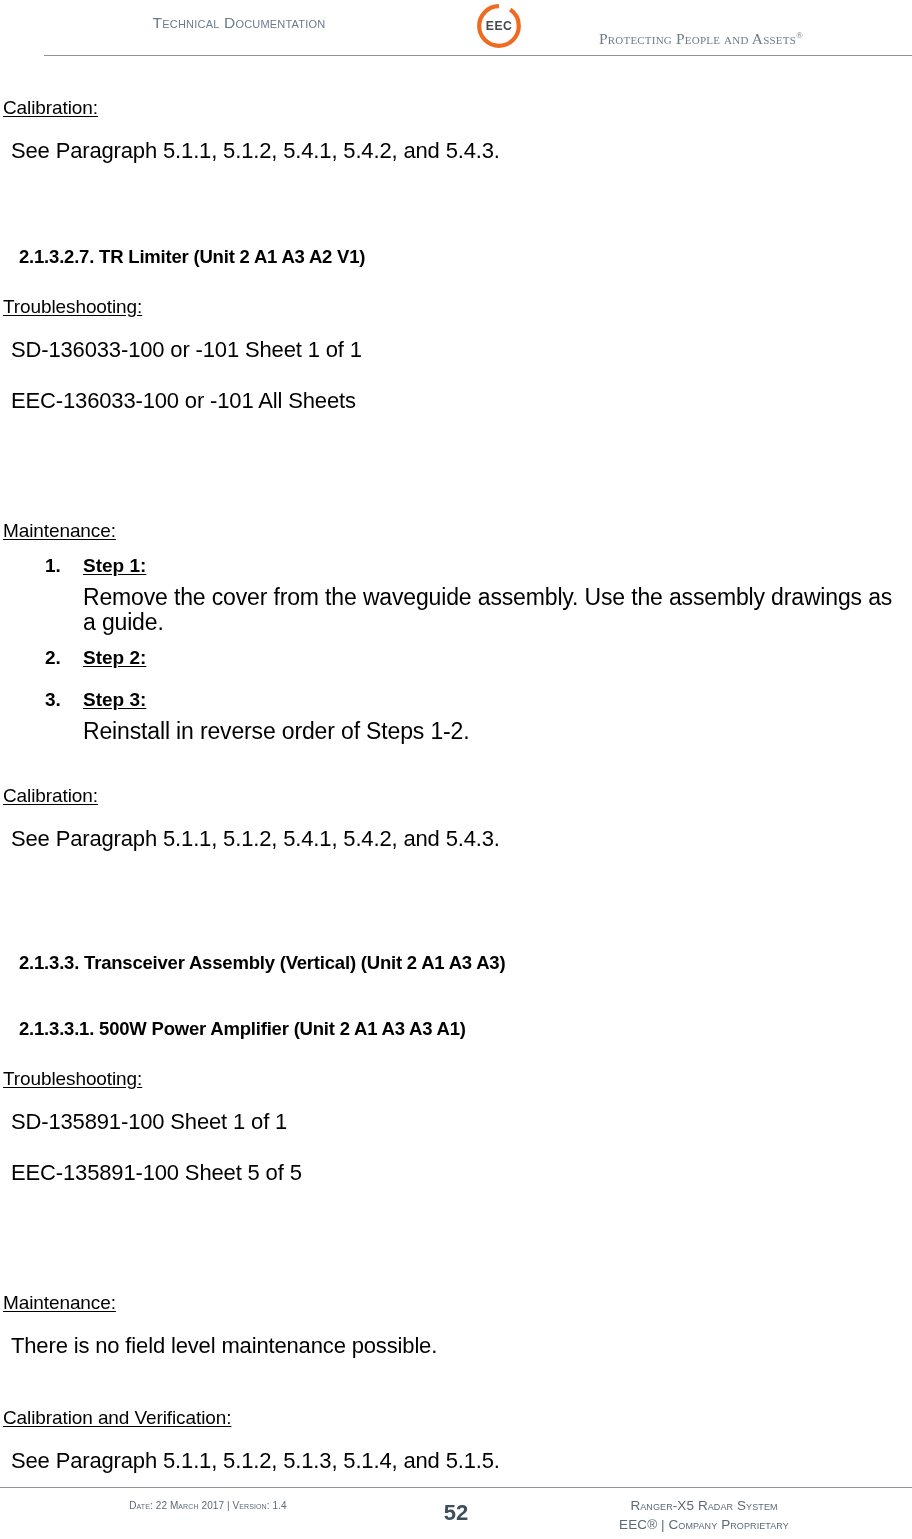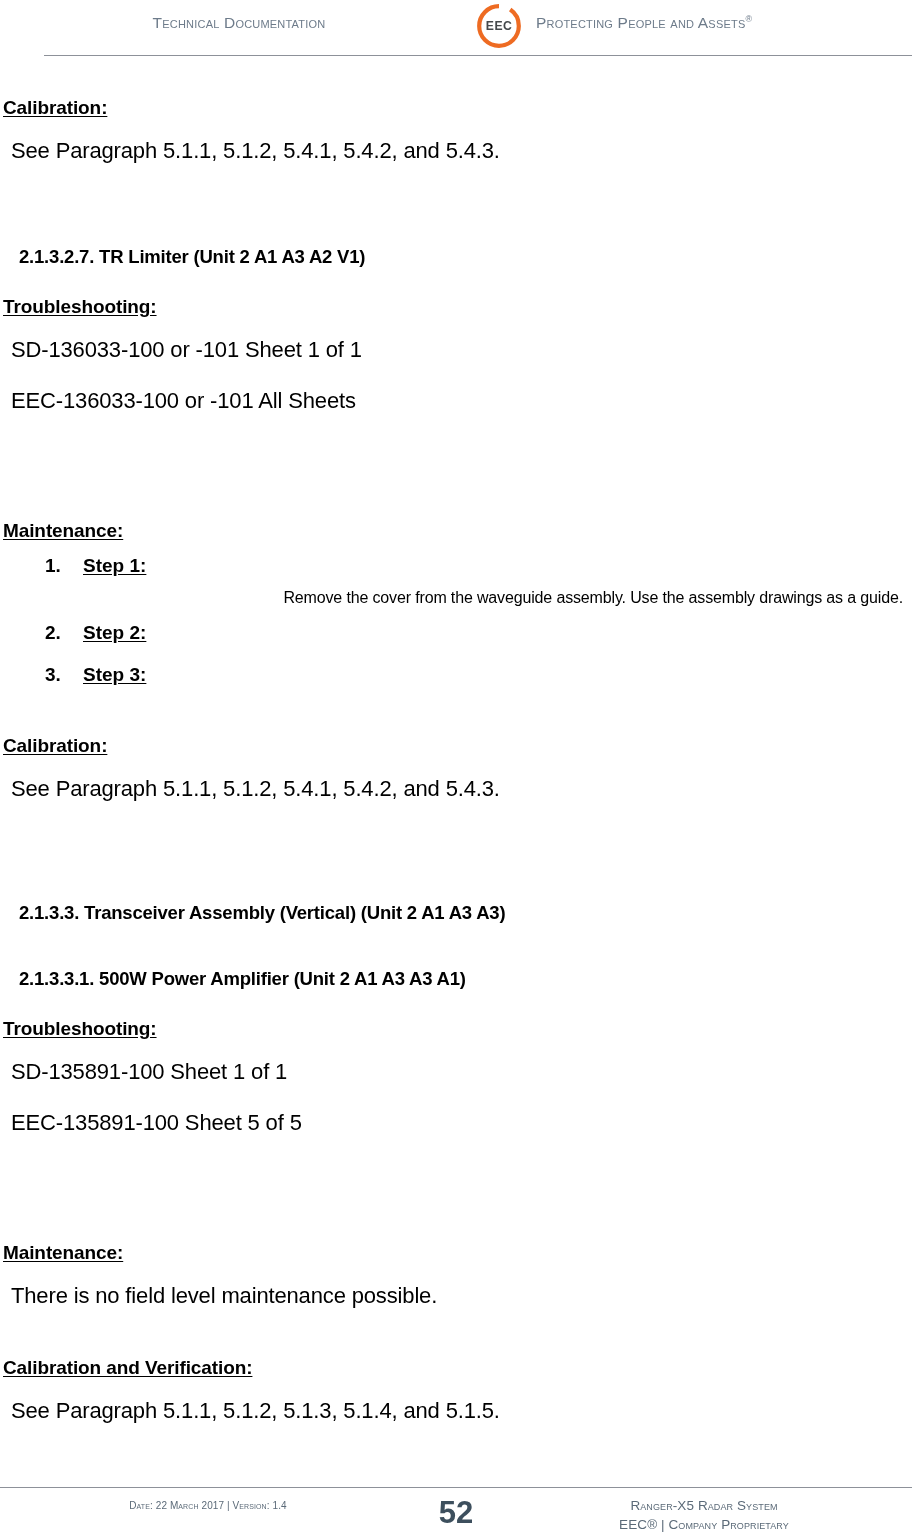--- a/index.html
+++ b/index.html
@@ -43,24 +43,24 @@
     font-size: 15.5px;
     line-height: 18px;
     letter-spacing: 0.2px;
     color: #6d7b8a;
     font-variant: small-caps;
     white-space: nowrap;
   }
   .hdr-right {
     position: absolute;
     right: 22px;
-    top: 14px;
+    top: 30px;
     width: 330px;
-    text-align: left;
-    font-family: Liberation Sans, sans-serif;
+    text-align: center;
+    font-family: Liberation Serif, serif;
     font-size: 15.5px;
     line-height: 18px;
     letter-spacing: 0.2px;
     color: #6d7b8a;
     font-variant: small-caps;
     white-space: nowrap;
   }
   .hdr-right sup {
     font-size: 9px;
     vertical-align: super;
@@ -86,21 +86,21 @@
 
   
   .content {
     position: absolute;
     left: 3px;
     top: 56px;
     width: 906px;
   }
 
   .h-underline {
-    font-weight: bold;
+    font-weight: normal;
     font-size: 19px;
     line-height: 24px;
     text-decoration: underline;
     text-underline-offset: 2px;
     margin: 0;
     letter-spacing: -0.1px;
   }
   .para {
     font-size: 22px;
     line-height: 25px;
@@ -140,25 +140,24 @@
   }
   .step-title {
     font-weight: bold;
     font-size: 19px;
     line-height: 26px;
     text-decoration: underline;
     text-underline-offset: 2px;
   }
   .step-body {
     padding-left: 80px;
-    font-size: 16px;
+    font-size: 23px;
     line-height: 25px;
     letter-spacing: -0.15px;
     max-width: 820px;
-    text-align: right;
   }
 
   
   .page-footer {
     position: absolute;
     left: 0;
     bottom: 0;
     width: 912px;
     height: 80px;
   }
@@ -183,21 +182,21 @@
     letter-spacing: 0.1px;
     white-space: nowrap;
   }
   .ftr-center {
     position: absolute;
     left: 406px;
     top: 40px;
     width: 100px;
     text-align: center;
     color: #3d4f5d;
-    font-size: 31px;
+    font-size: 22px;
     line-height: 28px;
     font-weight: bold;
   }
   .ftr-right {
     position: absolute;
     right: 8px;
     top: 37px;
     width: 400px;
     text-align: center;
     color: #5b6a78;
@@ -275,20 +274,21 @@
         </div>
         <div class="gap6"></div>
       </li>
       <li>
         <div class="gap10"></div>
         <div class="step-row">
           <span class="step-num">3.</span>
           <span class="step-title">Step 3:</span>
         </div>
         <div class="gap6"></div>
+        <div class="step-body">Reinstall in reverse order of Steps 1-2.</div>
       </li>
     </ul>
 
     <div class="spacer-lg"></div>
 
     <div class="h-underline">Calibration:</div>
     <div class="gap10"></div>
     <div class="para">See Paragraph 5.1.1, 5.1.2, 5.4.1, 5.4.2, and 5.4.3.</div>
 
     <div style="height:76px"></div>

